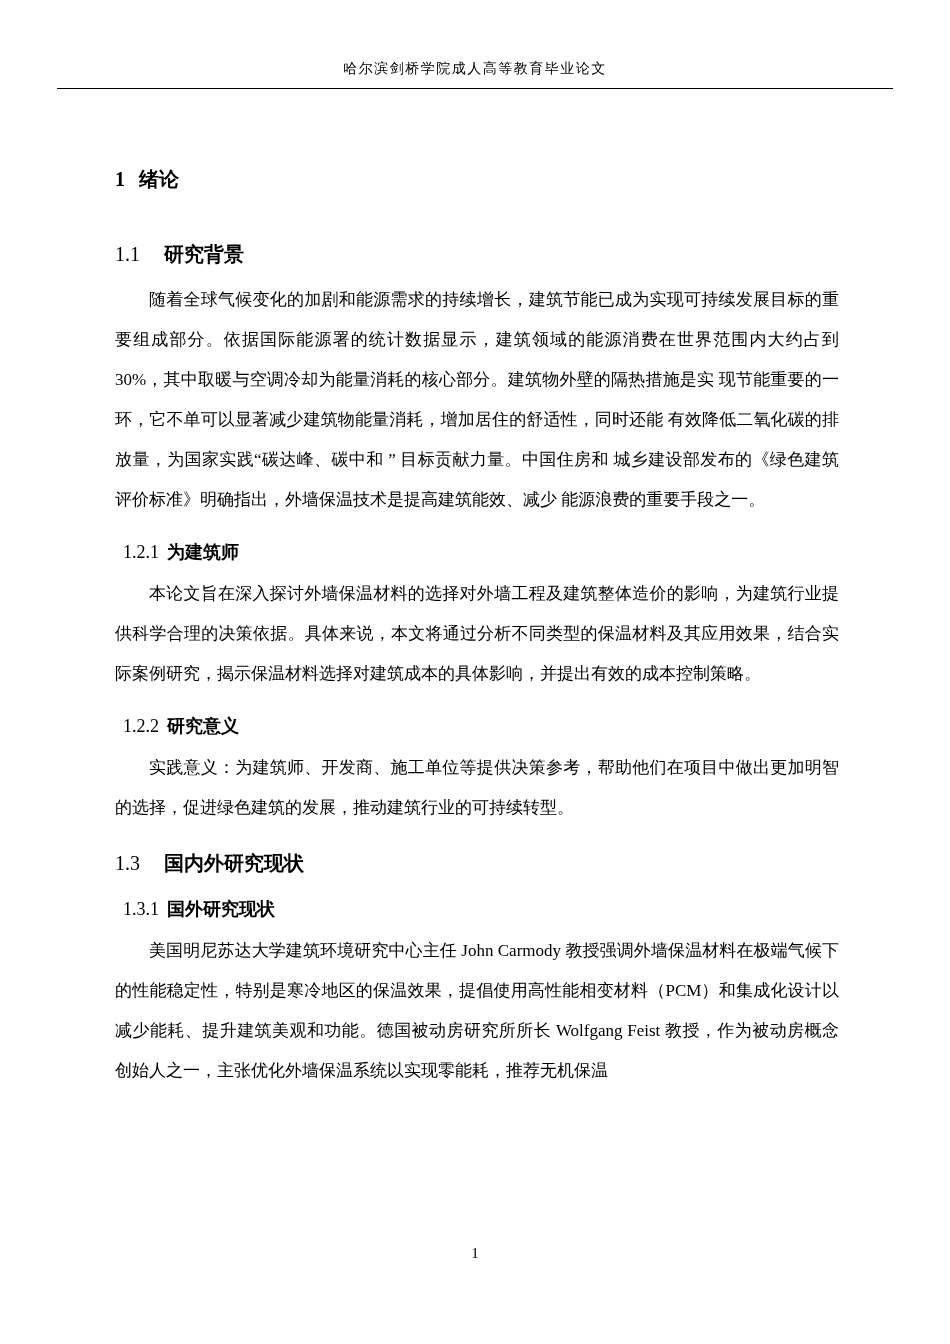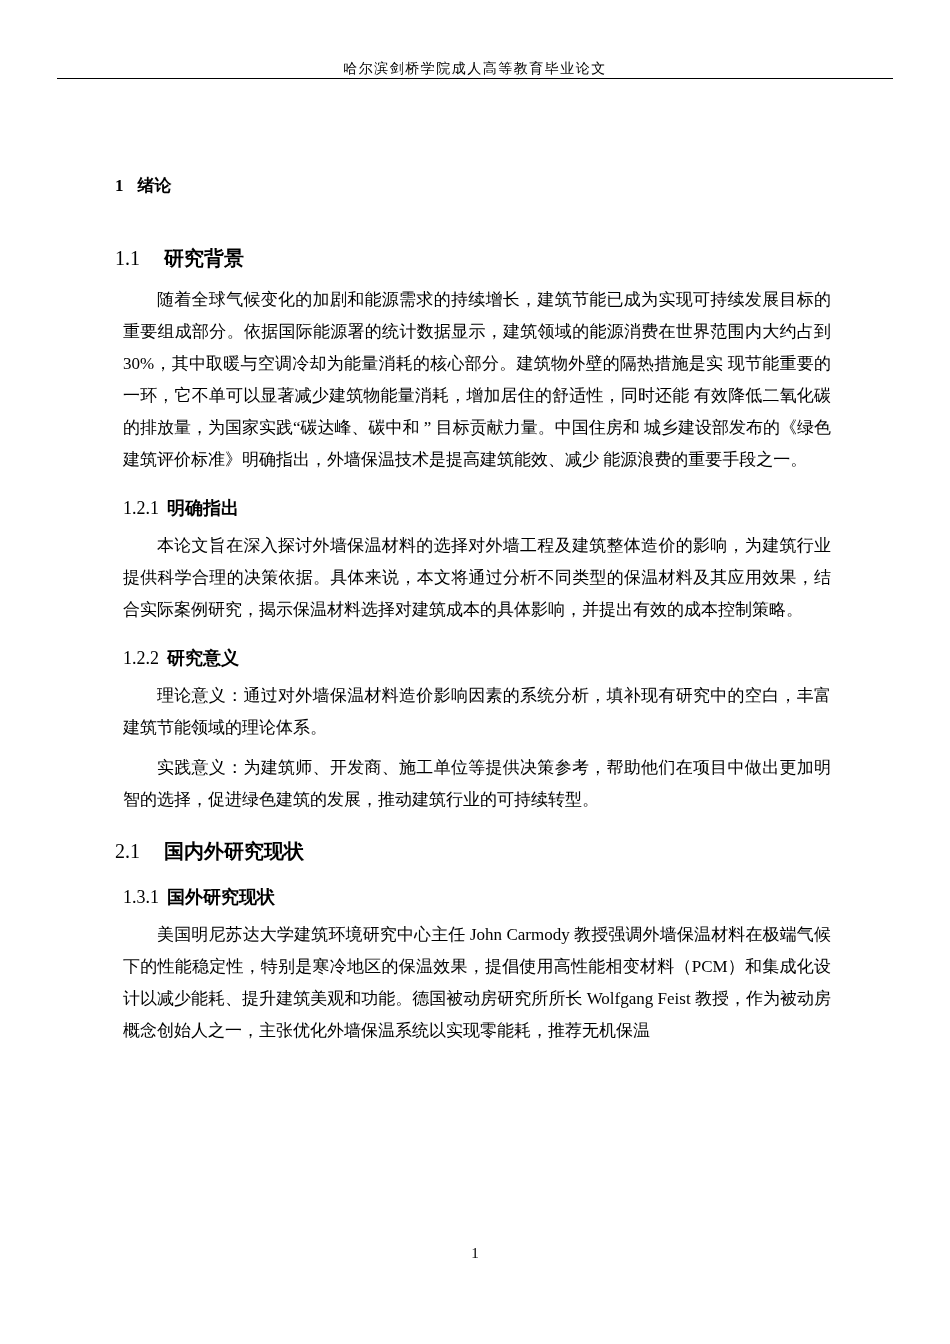--- a/index.html
+++ b/index.html
@@ -18,32 +18,33 @@
     overflow: hidden;
   }
   .doc-header {
     position: absolute;
     top: 60px;
     left: 57px;
     right: 57px;
     text-align: center;
     font-size: 14px;
     letter-spacing: 1.5px;
+    padding-bottom: 10px;
     border-bottom: 1px solid #000000;
   }
   .content {
     position: absolute;
     top: 150px;
     left: 115px;
     width: 724px;
   }
   .chapter-heading {
-    font-size: 17px;
+    font-size: 20px;
     font-weight: bold;
-    margin: 24px 0 48px 0;
+    margin: 16px 0 48px 0;
   }
   .chapter-heading .h-text {
     font-family: "Liberation Sans", "DejaVu Sans", sans-serif;
     margin-left: 14px;
   }
   .h2 {
     font-size: 20px;
     margin: 22px 0 12px 0;
   }
   .h2 .h-num { font-weight: normal; }
@@ -57,24 +58,24 @@
     margin: 20px 0 10px 0;
   }
   .h3 .h-num { font-weight: normal; margin-left: 8px; }
   .h3 .h-text {
     font-family: "Liberation Sans", "DejaVu Sans", sans-serif;
     font-weight: bold;
     margin-left: 8px;
   }
   p.body-text {
     font-size: 17px;
-    line-height: 32px;
+    line-height: 40px;
     text-align: justify;
     text-indent: 2em;
-    margin: 8px;
+    margin: 0;
   }
   .footer-page-number {
     position: absolute;
     left: 0;
     right: 0;
     top: 1245px;
     text-align: center;
     font-size: 15px;
   }
 </style>
@@ -93,32 +94,31 @@
       <span class="h-num">1</span><span class="h-text">绪论</span>
     </div>
 
     <div class="h2">
       <span class="h-num">1.1</span><span class="h-text">研究背景</span>
     </div>
     <p class="body-text">随着全球气候变化的加剧和能源需求的持续增长，建筑节能已成为实现可持续发展目标的重要组成部分。依据国际能源署的统计数据显示，建筑领域的能源消费在世界范围内大约占到 30%，其中取暖与空调冷却为能量消耗的核心部分。建筑物外壁的隔热措施是实 现节能重要的一环，它不单可以显著减少建筑物能量消耗，增加居住的舒适性，同时还能 有效降低二氧化碳的排放量，为国家实践“碳达峰、碳中和 ” 目标贡献力量。中国住房和 城乡建设部发布的《绿色建筑评价标准》明确指出，外墙保温技术是提高建筑能效、减少 能源浪费的重要手段之一。</p>
 
 
     <div class="h3">
-      <span class="h-num">1.2.1</span><span class="h-text">明确指出</span>
+      <span class="h-num">1.2.1</span><span class="h-text">为建筑师</span>
     </div>
     <p class="body-text">本论文旨在深入探讨外墙保温材料的选择对外墙工程及建筑整体造价的影响，为建筑行业提供科学合理的决策依据。具体来说，本文将通过分析不同类型的保温材料及其应用效果，结合实际案例研究，揭示保温材料选择对建筑成本的具体影响，并提出有效的成本控制策略。</p>
 
     <div class="h3">
       <span class="h-num">1.2.2</span><span class="h-text">研究意义</span>
     </div>
-    <p class="body-text">理论意义：通过对外墙保温材料造价影响因素的系统分析，填补现有研究中的空白，丰富建筑节能领域的理论体系。</p>
     <p class="body-text">实践意义：为建筑师、开发商、施工单位等提供决策参考，帮助他们在项目中做出更加明智的选择，促进绿色建筑的发展，推动建筑行业的可持续转型。</p>
 
     <div class="h2">
-      <span class="h-num">2.1</span><span class="h-text">国内外研究现状</span>
+      <span class="h-num">1.3</span><span class="h-text">国内外研究现状</span>
     </div>
 
     <div class="h3">
       <span class="h-num">1.3.1</span><span class="h-text">国外研究现状</span>
     </div>
     <p class="body-text">美国明尼苏达大学建筑环境研究中心主任 John Carmody 教授强调外墙保温材料在极端气候下的性能稳定性，特别是寒冷地区的保温效果，提倡使用高性能相变材料（PCM）和集成化设计以减少能耗、提升建筑美观和功能。德国被动房研究所所长 Wolfgang Feist 教授，作为被动房概念创始人之一，主张优化外墙保温系统以实现零能耗，推荐无机保温</p>
 
   </div>
 
   <div class="footer-page-number">1</div>

